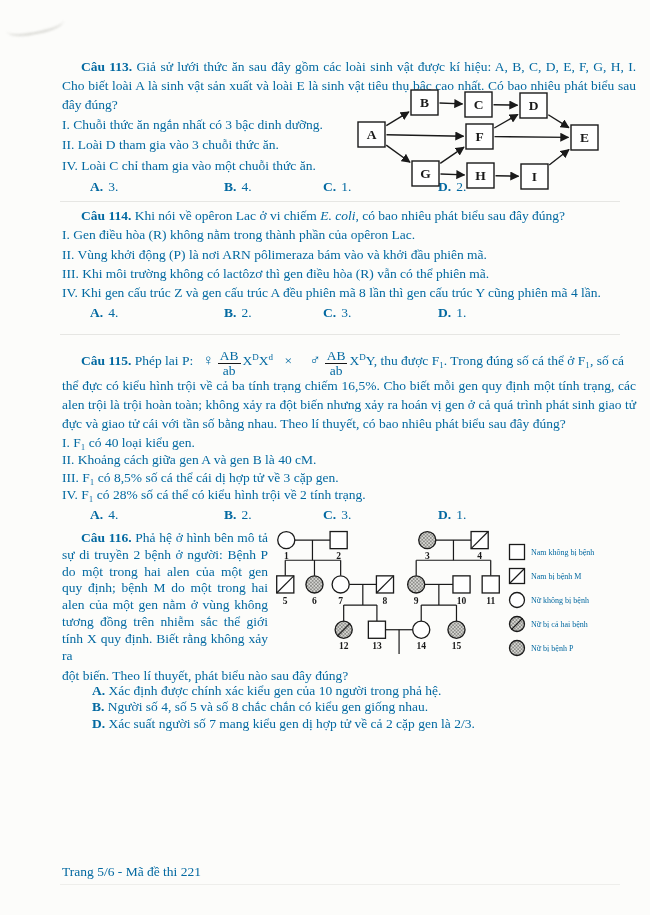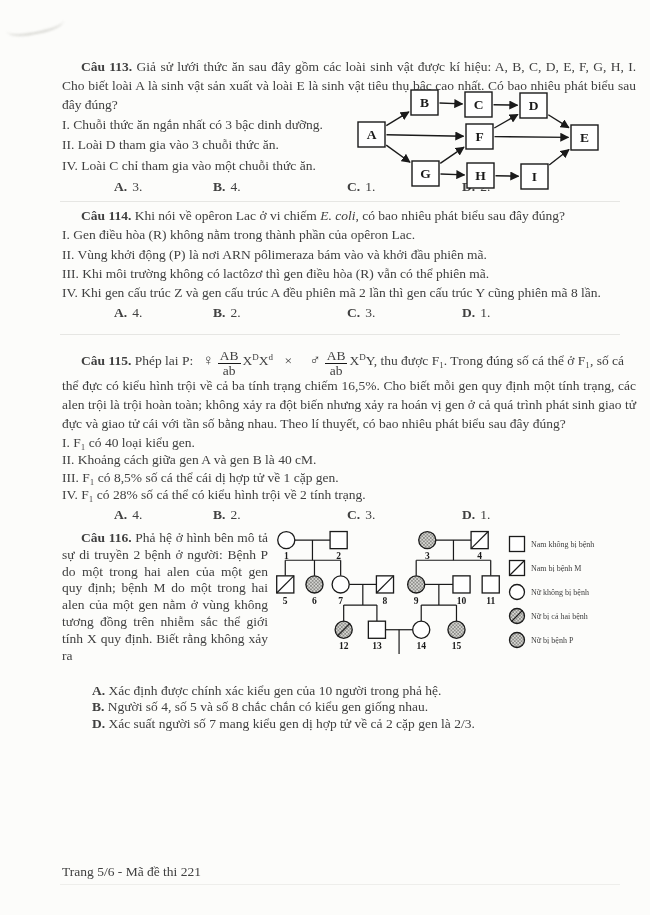--- a/index.html
+++ b/index.html
@@ -1,51 +1,51 @@
 <!DOCTYPE html>
 <html><head>
 <meta charset="utf-8">
 <style>
   html,body{margin:0;padding:0;}
   .page{position:relative;width:650px;height:915px;background:#fcfcfa;overflow:hidden;
-        font-family:"Liberation Serif","DejaVu Serif",serif;color:#404040;font-size:13.5px;}
+        font-family:"Liberation Serif","DejaVu Serif",serif;color:#0369a1;font-size:13.5px;}
   .smudge{position:absolute;left:6px;top:16px;width:58px;height:16px;
           border-bottom:2.5px solid #a9a9a0;border-radius:45%;transform:rotate(-11deg);
           opacity:.45;filter:blur(.8px);}
   .scanline{position:absolute;left:60px;width:560px;height:1px;background:#dededa;
             opacity:.7;filter:blur(.6px);}
   .q{position:absolute;left:62px;width:574px;}
   .q113{top:57px;} .q114{top:206px;} .q115{top:338px;} .q116{top:530px;}
   .para{margin:0;text-align:justify;line-height:19.2px;}
   .indent{text-indent:19px;}
   .qlabel{font-weight:bold;}
   .stmt{line-height:19.3px;text-align:justify;}
   .stmts113{width:292px;}
   .stmts113 .stmt{line-height:20.5px;text-align:left;}
   .q115 .stmt{line-height:17.6px;text-align:left;}
   .optrow{position:relative;height:18px;margin-top:3px;}
-  .opt{position:absolute;top:0;white-space:nowrap;margin-left:24px;}
+  .opt{position:absolute;top:0;white-space:nowrap;}
   .opt b{font-weight:bold;}
   .opt .oval{margin-left:5px;}
-  .o0{left:28px;} .o1{left:127px;} .o2{left:261px;} .o3{left:376px;}
+  .o0{left:28px;} .o1{left:162px;} .o2{left:261px;} .o3{left:376px;}
   .foodweb{position:absolute;left:293px;top:30px;width:295px;height:110px;}
   
   .crossline{line-height:36px;height:38px;white-space:nowrap;}
   .crossline .lead{margin-left:19px;}
   .sexsym{font-size:15px;margin:0 2px 0 6px;}
   .frac{display:inline-block;vertical-align:-10px;text-align:center;line-height:13.5px;
         margin:0 2px;}
   .frac .fn{display:block;border-bottom:1.2px solid #161616;padding:0 2px;}
   .frac .fd{display:block;}
   .geno sup{font-size:9px;}
   .times{margin:0 8px;}
   
   .coltext{width:206px;line-height:16.8px;height:140px;overflow:hidden;}
   #pedigree-svg{position:absolute;left:206px;top:-4px;width:242px;height:141px;}
-  .legend{position:absolute;left:446px;top:2px;width:130px;font-family:Liberation Serif, serif;}
+  .legend{position:absolute;left:446px;top:10px;width:130px;font-family:Liberation Serif, serif;}
   .lgrow{display:flex;align-items:center;height:24px;gap:5px;}
   .lglabel{font-size:8px;white-space:nowrap;}
   .cont{position:absolute;left:0;top:136px;width:574px;}
   .optlines{position:absolute;left:0;top:153px;width:574px;line-height:16.4px;}
   .optline{padding-left:30px;}
   .optline b{font-weight:bold;}
   .footer{position:absolute;top:864px;left:62px;width:540px;}
 </style>
 </head>
 <body>
@@ -107,21 +107,21 @@
         <text x="179.5" y="94" text-anchor="middle" font-size="13.5" font-weight="bold" font-family="Liberation Serif, DejaVu Serif, serif" fill="#1a1a1a">I</text>
       </svg>
   </section>
 
   <section class="q q114">
     <p class="para indent"><b class="qlabel">Câu 114.</b> <span>Khi nói về opêron Lac ở vi chiếm </span><i>E. coli</i><span>, có bao nhiêu phát biểu sau đây đúng?</span></p>
     <div>
       <div class="stmt">I. Gen điều hòa (R) không nằm trong thành phần của opêron Lac.</div>
       <div class="stmt">II. Vùng khởi động (P) là nơi ARN pôlimeraza bám vào và khởi đầu phiên mã.</div>
       <div class="stmt">III. Khi môi trường không có lactôzơ thì gen điều hòa (R) vẫn có thể phiên mã.</div>
-      <div class="stmt">IV. Khi gen cấu trúc Z và gen cấu trúc A đều phiên mã 2 lần thì gen cấu trúc Y cũng phiên mã 8 lần.</div>
+      <div class="stmt">IV. Khi gen cấu trúc Z và gen cấu trúc A đều phiên mã 8 lần thì gen cấu trúc Y cũng phiên mã 4 lần.</div>
     </div>
     <div class="optrow">
       <span class="opt o0"><b>A.</b><span class="oval">4.</span></span>
       <span class="opt o1"><b>B.</b><span class="oval">2.</span></span>
       <span class="opt o2"><b>C.</b><span class="oval">3.</span></span>
       <span class="opt o3"><b>D.</b><span class="oval">1.</span></span>
     </div>
   </section>
 
   <section class="q q115">
@@ -129,21 +129,21 @@
       <b class="qlabel lead">Câu 115.</b>
       <span>Phép lai P:</span>
       <span class="sexsym">♀</span><span class="frac"><span class="fn">AB</span><span class="fd">ab</span></span><span class="geno"><span>X</span><sup>D</sup><span>X</span><sup>d</sup></span>
       <span class="times">×</span>
       <span class="sexsym">♂</span><span class="frac"><span class="fn">AB</span><span class="fd">ab</span></span><span class="geno"><span>X</span><sup>D</sup><span>Y</span></span><span>, thu được F₁. Trong đúng số cá thể ở F₁, số cá</span>
     </div>
     <p class="para">thể đực có kiểu hình trội về cả ba tính trạng chiếm 16,5%. Cho biết mỗi gen quy định một tính trạng, các alen trội là trội hoàn toàn; không xảy ra đột biến nhưng xảy ra hoán vị gen ở cả quá trình phát sinh giao tử đực và giao tử cái với tần số bằng nhau. Theo lí thuyết, có bao nhiêu phát biểu sau đây đúng?</p>
     <div>
       <div class="stmt">I. F₁ có 40 loại kiểu gen.</div>
       <div class="stmt">II. Khoảng cách giữa gen A và gen B là 40 cM.</div>
-      <div class="stmt">III. F₁ có 8,5% số cá thể cái dị hợp tử về 1 cặp gen.</div>
+      <div class="stmt">III. F₁ có 8,5% số cá thể cái dị hợp tử về 3 cặp gen.</div>
       <div class="stmt">IV. F₁ có 28% số cá thể có kiểu hình trội về 2 tính trạng.</div>
     </div>
     <div class="optrow">
       <span class="opt o0"><b>A.</b><span class="oval">4.</span></span>
       <span class="opt o1"><b>B.</b><span class="oval">2.</span></span>
       <span class="opt o2"><b>C.</b><span class="oval">3.</span></span>
       <span class="opt o3"><b>D.</b><span class="oval">1.</span></span>
     </div>
   </section>
 
@@ -253,20 +253,21 @@
               <pattern id="hatch1" width="3.4" height="3.4" patternUnits="userSpaceOnUse">
                 <rect x="0" y="0" width="3.4" height="3.4" fill="#d7d7d3"></rect>
                 <path d="M0,3.4 L3.4,0 M0,0 L3.4,3.4" stroke="#6e6e6a" stroke-width="0.6"></path>
               </pattern>
             </defs>
             <circle cx="9" cy="9" r="7.5" fill="url(#hatch1)" stroke="#1a1a1a" stroke-width="1.3"></circle>
           </svg>
           <span class="lglabel">Nữ bị bệnh P</span>
         </div>
     </div>
+    <p class="para cont">đột biến. Theo lí thuyết, phát biểu nào sau đây đúng?</p>
     <div class="optlines">
       <div class="optline"><b>A.</b> <span>Xác định được chính xác kiểu gen của 10 người trong phả hệ.</span></div>
       <div class="optline"><b>B.</b> <span>Người số 4, số 5 và số 8 chắc chắn có kiểu gen giống nhau.</span></div>
       <div class="optline"><b>D.</b> <span>Xác suất người số 7 mang kiểu gen dị hợp tử về cả 2 cặp gen là 2/3.</span></div>
     </div>
   </section>
 
   <div class="footer">Trang 5/6 - Mã đề thi 221</div>
 </div>
 

